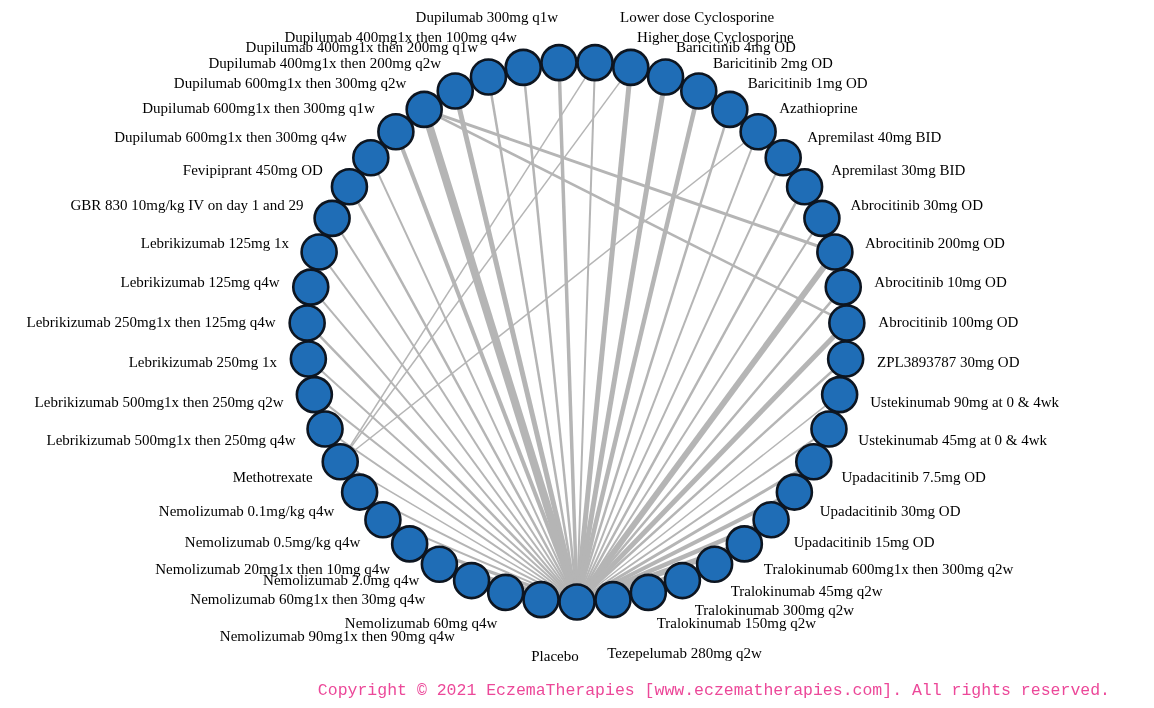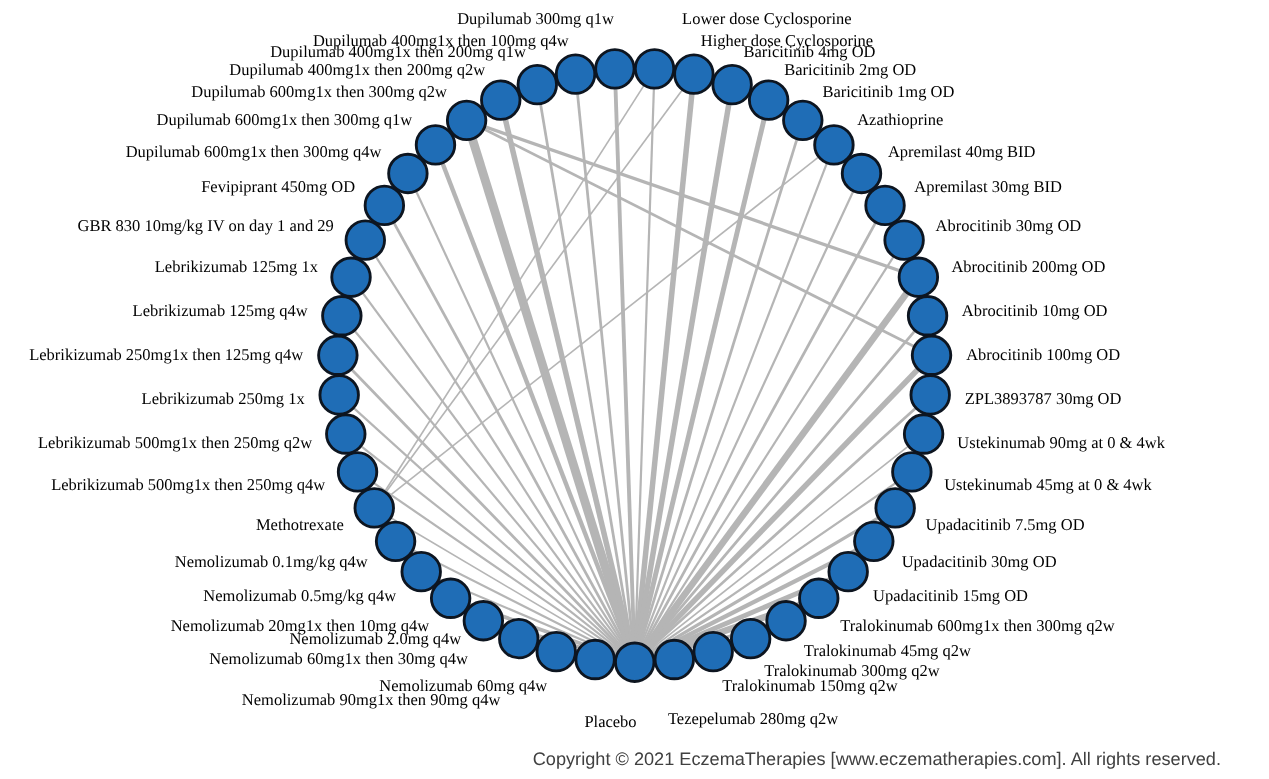--- a/index.html
+++ b/index.html
@@ -9,22 +9,22 @@
     background:#ffffff;
     font-family:"Liberation Serif","DejaVu Serif",serif;
     overflow:hidden;
   }
   #network-svg{position:absolute;left:0;top:0;}
   #copyright{
     position:absolute;
     right:44px;
     bottom:8px;
     font-size:16.5px;
-    color:#404040;
-    font-family:Liberation Sans, sans-serif;
+    color:#ec4899;
+    font-family:Liberation Mono, monospace;
     white-space:nowrap;
   }
   text.node-label{
     font-family:"Liberation Serif","DejaVu Serif",serif;
     font-size:15px;
     fill:#000000;
   }
 </style>
 </head>
 <body>

